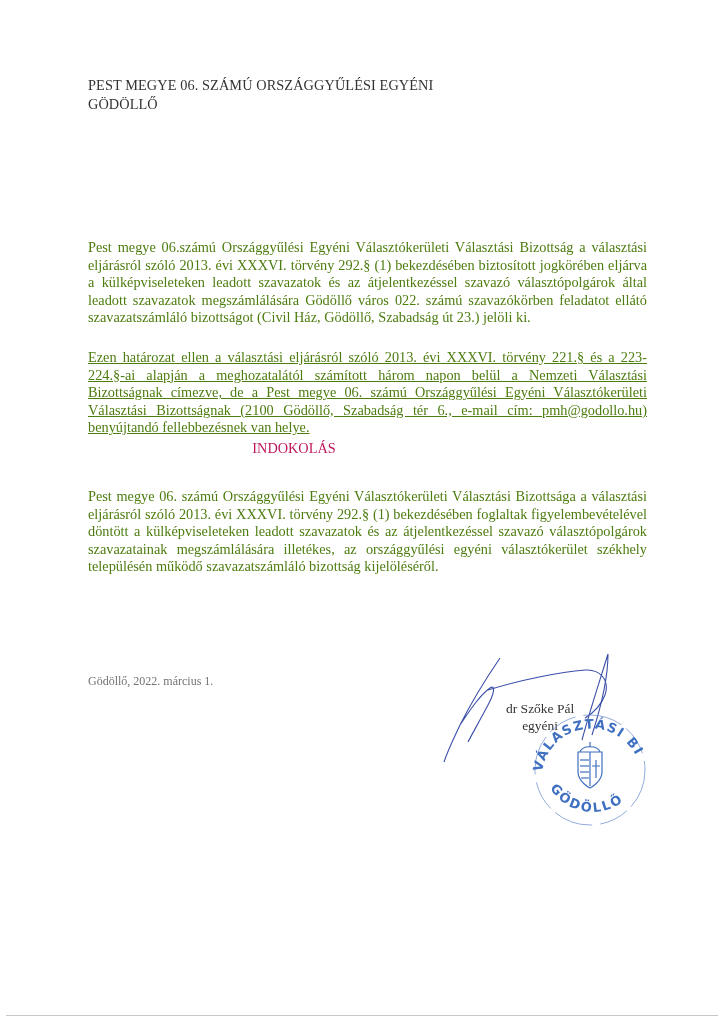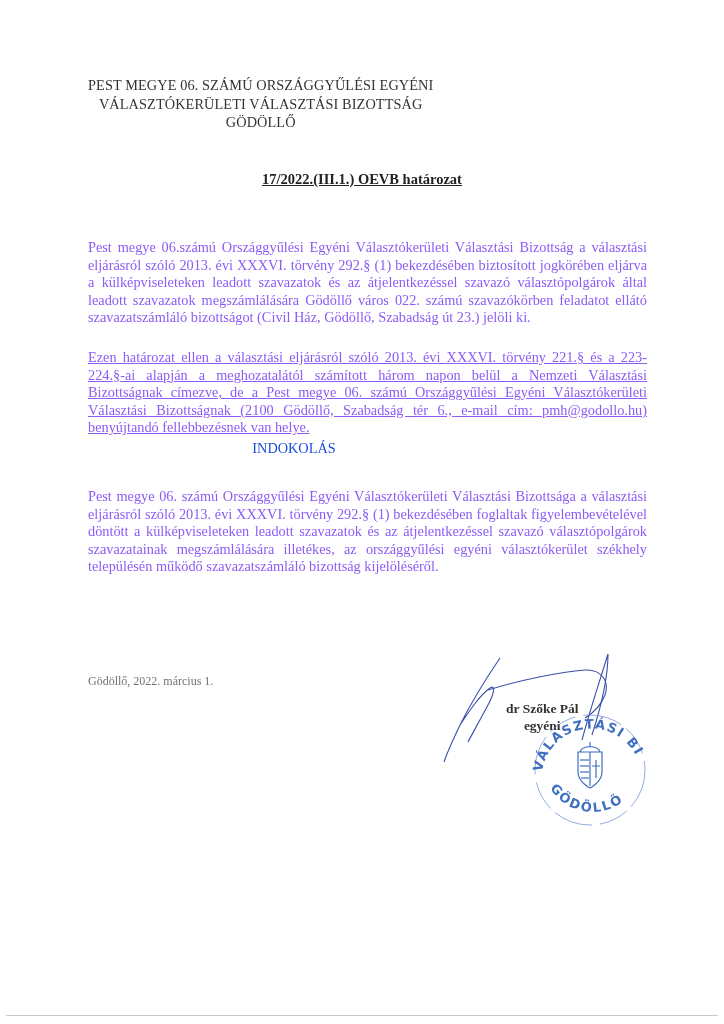--- a/index.html
+++ b/index.html
@@ -1,49 +1,47 @@
 <!DOCTYPE html>
 <html><head>
   <meta charset="utf-8">
   <style>
     html, body { margin: 0; padding: 0; background: #ffffff; }
     body { width: 724px; height: 1024px; position: relative; overflow: hidden;
            font-family: "Liberation Serif", "DejaVu Serif", serif; color: #2a2a2a; }
     .page { position: absolute; left: 0; top: 0; width: 724px; height: 1024px; }
     .header { position: absolute; left: 88px; top: 76px; font-size: 14.3px; line-height: 18.6px;
-              letter-spacing: 0.1px; color: #333; text-align: center; }
+              letter-spacing: 0.1px; color: #333; }
     .title { position: absolute; left: 0; width: 724px; top: 171px; text-align: center;
              font-weight: bold; font-size: 14.5px; text-decoration: underline; color: #222; }
     .para { position: absolute; left: 88px; width: 559px; font-size: 14.3px; line-height: 17.6px;
-            text-align: justify; color: #8b5cf6; }
+            text-align: justify; color: #4d7c0f; }
     .p1 { top: 239px; }
     .p2 { top: 349px; text-decoration: underline; }
     .center-head { position: absolute; left: 0; width: 588px; top: 440px; text-align: center;
-                   font-size: 14.3px; color: #1d4ed8; }
+                   font-size: 14.3px; color: #be185d; }
     .p3 { top: 488px; }
     .p4 { top: 589px; }
     .date { position: absolute; left: 88px; top: 674px; font-size: 12px; color: #737373; }
     .signer { position: absolute; left: 506px; top: 700px; font-size: 13.5px; line-height: 17px;
-              text-align: center; color: #333; font-weight: bold; }
+              text-align: center; color: #333; }
     .sig-svg { position: absolute; left: 440px; top: 650px; }
     .stamp-svg { position: absolute; left: 520px; top: 700px; }
     .bottom-line { position: absolute; left: 6px; width: 712px; top: 1015px; height: 1px; background: #c8c8c8; }
   </style>
 </head>
 <body>
 
 <div class="page">
 
   <div class="header">
     <div>PEST MEGYE 06. SZÁMÚ ORSZÁGGYŰLÉSI EGYÉNI</div>
-    <div>VÁLASZTÓKERÜLETI VÁLASZTÁSI BIZOTTSÁG</div>
     <div>GÖDÖLLŐ</div>
   </div>
 
-  <div class="title">17/2022.(III.1.) OEVB határozat</div>
 
   <div class="para p1">Pest megye 06.számú Országgyűlési Egyéni Választókerületi Választási Bizottság a választási eljárásról szóló 2013. évi XXXVI. törvény 292.§ (1) bekezdésében biztosított jogkörében eljárva a külképviseleteken leadott szavazatok és az átjelentkezéssel szavazó választópolgárok által leadott szavazatok megszámlálására Gödöllő város 022. számú szavazókörben feladatot ellátó szavazatszámláló bizottságot (Civil Ház, Gödöllő, Szabadság út 23.) jelöli ki.</div>
 
   <div class="para p2">Ezen határozat ellen a választási eljárásról szóló 2013. évi XXXVI. törvény 221.§ és a 223-224.§-ai alapján a meghozatalától számított három napon belül a Nemzeti Választási Bizottságnak címezve, de a Pest megye 06. számú Országgyűlési Egyéni Választókerületi Választási Bizottságnak (2100 Gödöllő, Szabadság tér 6., e-mail cím: pmh@godollo.hu) benyújtandó fellebbezésnek van helye.</div>
 
   <div class="center-head">INDOKOLÁS</div>
 
   <div class="para p3">Pest megye 06. számú Országgyűlési Egyéni Választókerületi Választási Bizottsága a választási eljárásról szóló 2013. évi XXXVI. törvény 292.§ (1) bekezdésében foglaltak figyelembevételével döntött a külképviseleteken leadott szavazatok és az átjelentkezéssel szavazó választópolgárok szavazatainak megszámlálására illetékes, az országgyűlési egyéni választókerület székhely településén működő szavazatszámláló bizottság kijelöléséről.</div>
 
 

